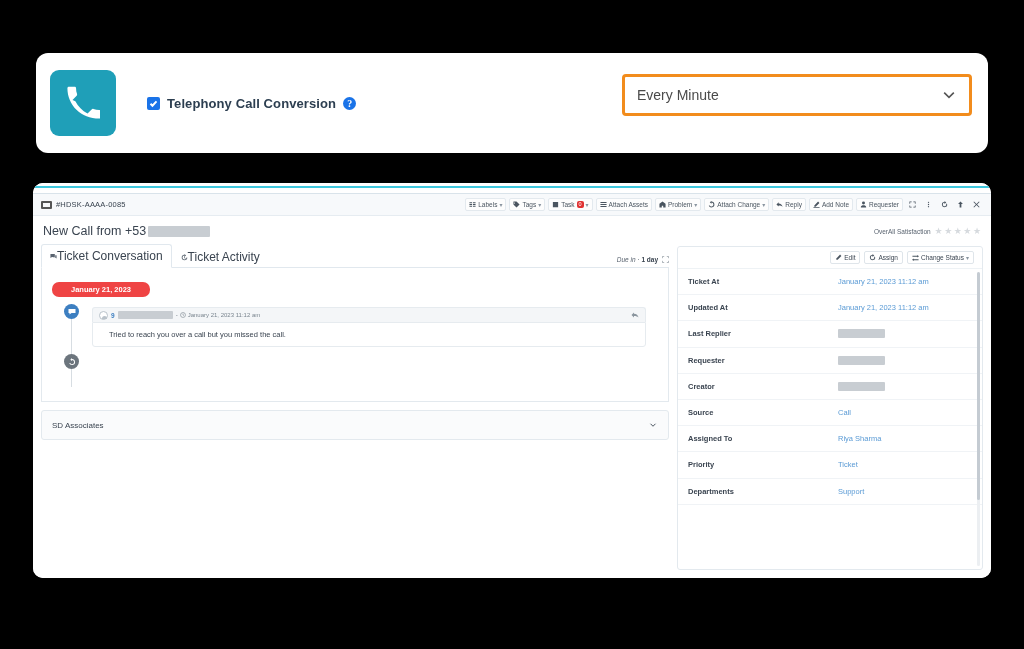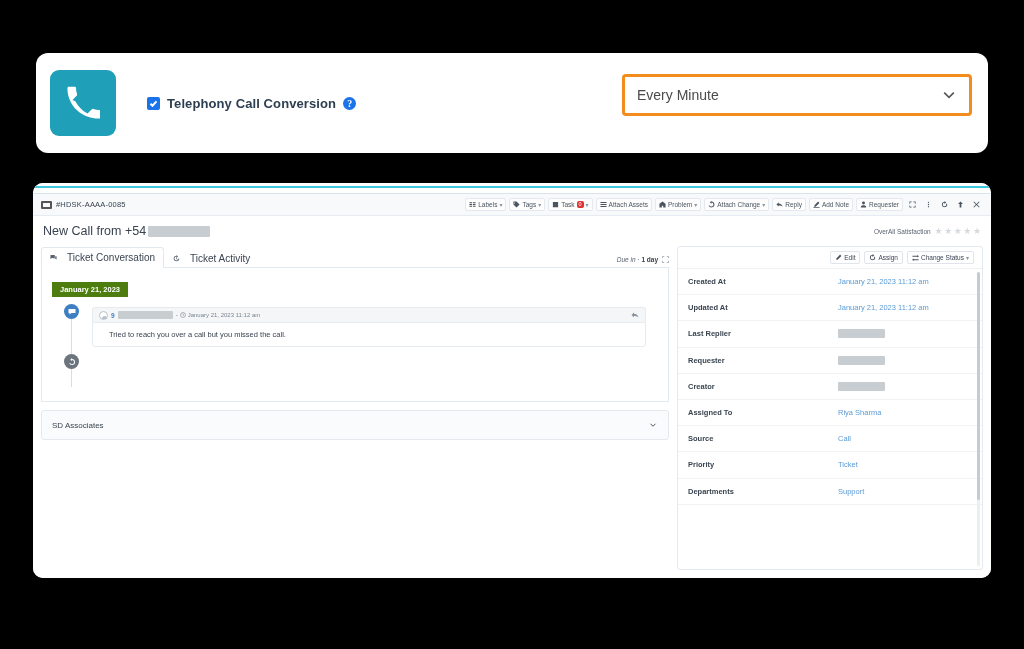--- a/index.html
+++ b/index.html
@@ -91,39 +91,39 @@
   .body-split { display: flex; flex: 1; min-height: 0; background: #ffffff; padding: 0 8px 8px 8px; gap: 8px; }
   .left-col { width: 628px; display: flex; flex-direction: column; flex: none; }
   .right-col { flex: 1; display: flex; flex-direction: column; min-width: 0; }
 
   
   .tabs-row {
     display: flex; align-items: flex-end; border-bottom: 1px solid #e1e8ee;
     height: 22px; flex: none;
   }
   .tab {
-    display: flex; align-items: center; gap: 10px; font-size: 10px; color: #3a4450;
+    display: flex; align-items: center; gap: 0; font-size: 12px; color: #3a4450;
     padding: 4px 8px; border: 1px solid transparent; border-bottom: none;
     border-radius: 3px 3px 0 0; position: relative; top: 1px;
   }
   .tab.active { background: #fff; border-color: #e1e8ee; border-bottom: 1px solid #fff; }
   .tab-ico { width: 7px; height: 7px; fill: #5a6470; }
   .due-wrap { margin-left: auto; display: flex; align-items: center; gap: 4px; padding-bottom: 4px; }
   .due-text { font-size: 6.5px; color: #5a6470; font-style: italic; }
   .due-text b { color: #3a4450; font-style: normal; }
   .expand-ic { width: 7px; height: 7px; stroke: #7a858f; fill: none; stroke-width: 1.4; }
 
   
   .conv-panel {
     border: 1px solid #e3e9ee; border-top: none; background: #fff;
     padding: 10px 0 0 0; height: 134px; flex: none; position: relative;
   }
   .date-badge {
-    display: inline-block; background: #4d7c0f; color: #fff; font-size: 7.5px;
-    font-weight: bold; padding: 3px 8px; border-radius: 0; margin-left: 10px;
+    display: inline-block; background: #ef4444; color: #fff; font-size: 7.5px;
+    font-weight: bold; padding: 3px 19px; border-radius: 7px; margin-left: 10px;
   }
   .timeline { position: absolute; left: 29px; top: 40px; bottom: 14px; width: 1px; background: #d7dde2; }
   .tl-dot {
     position: absolute; left: 22px; width: 15px; height: 15px; border-radius: 50%;
     display: flex; align-items: center; justify-content: center;
   }
   .tl-dot.blue { top: 36px; background: #3d7fc1; }
   .tl-dot.gray { top: 86px; background: #6c757d; }
   .tl-dot svg { width: 8px; height: 8px; fill: #fff; stroke: #fff; }
 
@@ -322,21 +322,21 @@
         <div class="tb-btn tb-icon-only">
           <svg class="tb-ico" viewBox="0 0 16 16">
               <path d="M2.4 1L8 6.6 13.6 1 15 2.4 9.4 8 15 13.6 13.6 15 8 9.4 2.4 15 1 13.6 6.6 8 1 2.4z"></path>
             </svg>
         </div>
       </div>
     </div>
 
     <div class="titlerow">
       <div class="tkt-title">
-        <span>New Call from +54</span>
+        <span>New Call from +53</span>
         <span class="redact" style="width:62px;height:11px;margin-left:1px;"></span>
       </div>
       <div class="sat-wrap">
         <span class="sat-label">OverAll Satisfaction</span>
         <span class="stars">
           <span class="star">★</span>
           <span class="star">★</span>
           <span class="star">★</span>
           <span class="star">★</span>
           <span class="star">★</span>
@@ -437,48 +437,48 @@
               <svg class="tb-ico" viewBox="0 0 16 16">
                   <path d="M1 4h11V2l4 3-4 3V6H1zM15 12H4v-2l-4 3 4 3v-2h11z"></path>
                 </svg>
               <span>Change Status</span>
               <span class="tb-caret">▾</span>
             </div>
           </div>
 
           <div class="det-scroll">
             <div class="det-row">
-              <span class="det-key">Created At</span>
+              <span class="det-key">Ticket At</span>
               <span class="det-val">January 21, 2023 11:12 am</span>
             </div>
             <div class="det-row">
               <span class="det-key">Updated At</span>
               <span class="det-val">January 21, 2023 11:12 am</span>
             </div>
             <div class="det-row">
               <span class="det-key">Last Replier</span>
               <span class="det-redact"></span>
             </div>
             <div class="det-row">
               <span class="det-key">Requester</span>
               <span class="det-redact"></span>
             </div>
             <div class="det-row">
               <span class="det-key">Creator</span>
               <span class="det-redact"></span>
             </div>
             <div class="det-row">
+              <span class="det-key">Source</span>
+              <span class="det-val">Call</span>
+            </div>
+            <div class="det-row">
               <span class="det-key">Assigned To</span>
               <span class="det-val">Riya Sharma</span>
             </div>
             <div class="det-row">
-              <span class="det-key">Source</span>
-              <span class="det-val">Call</span>
-            </div>
-            <div class="det-row">
               <span class="det-key">Priority</span>
               <span class="det-val">Ticket</span>
             </div>
             <div class="det-row">
               <span class="det-key">Departments</span>
               <span class="det-val">Support</span>
             </div>
 
             <div class="det-track"></div>
             <div class="det-thumb"></div>

